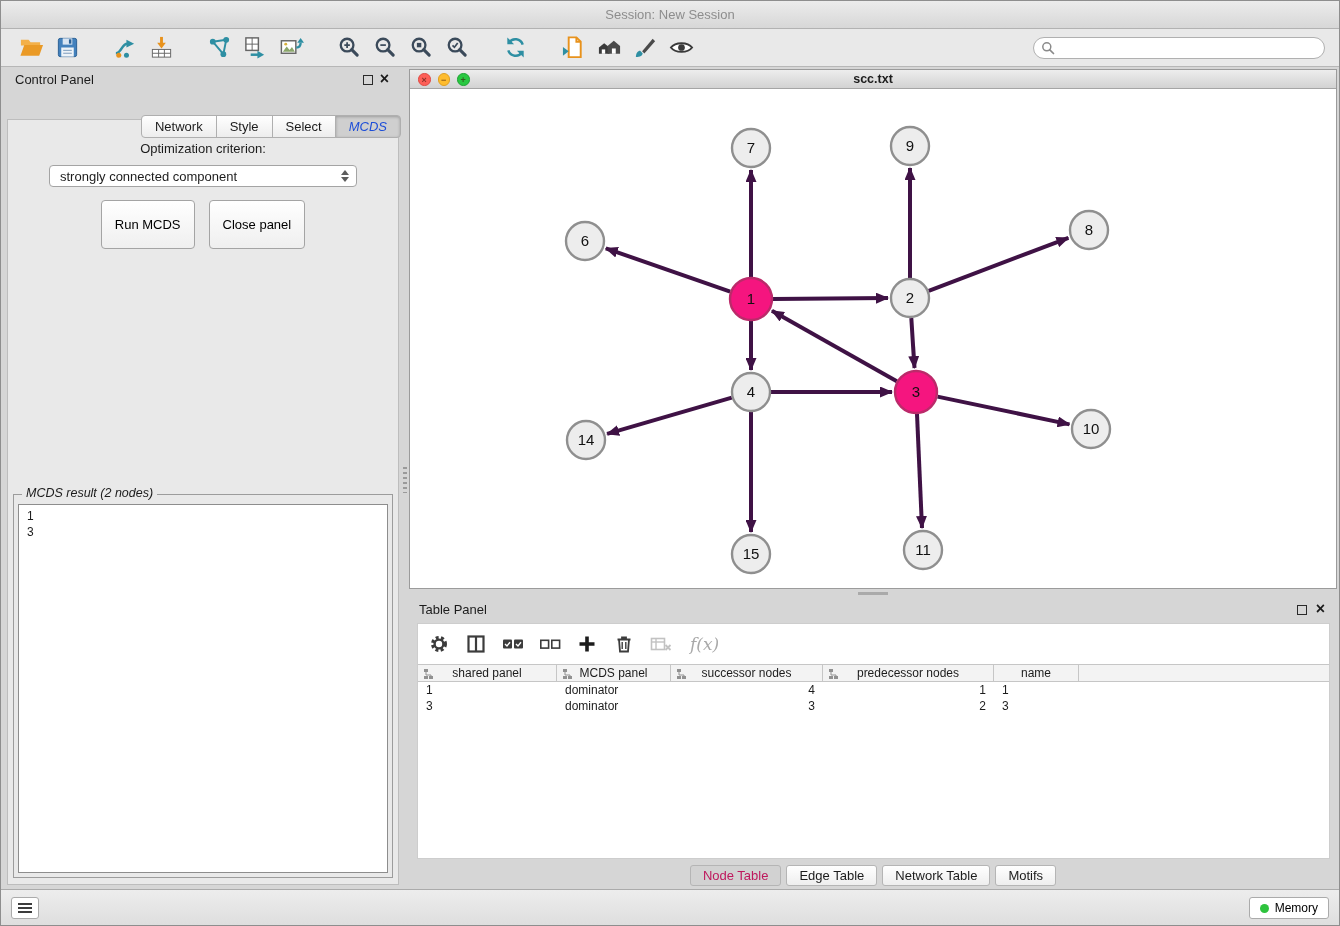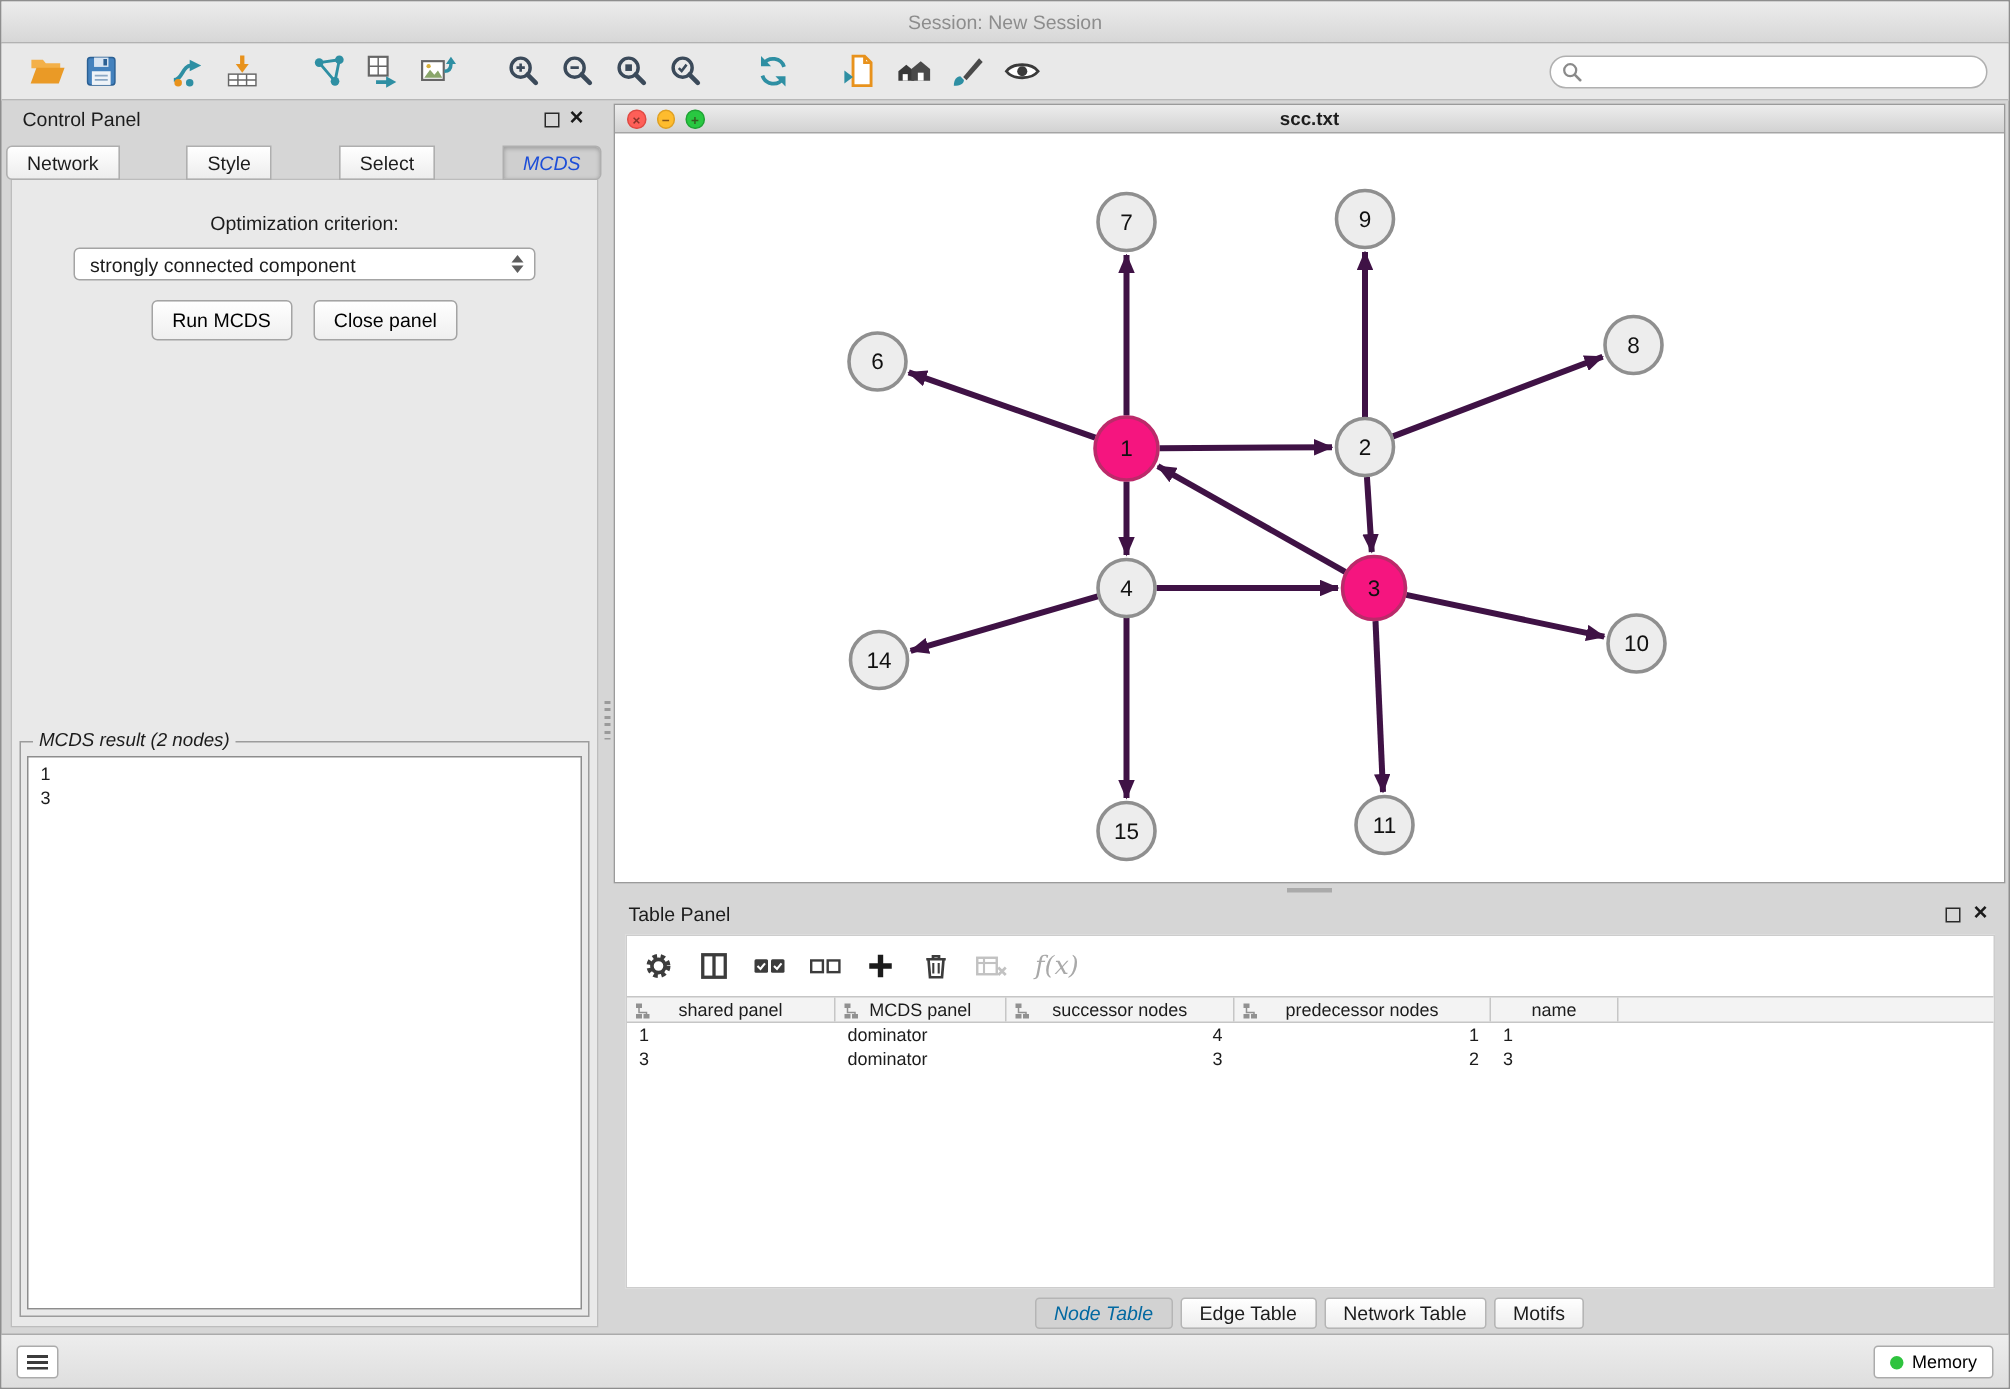--- a/index.html
+++ b/index.html
@@ -25,36 +25,36 @@
 
   
   .panel-head { position:relative; height:24px; }
   .panel-head .ttl { position:absolute; left:10px; top:5px; font-size:13px; color:#1c1c1c; }
   .panel-head .floatb { position:absolute; width:10px; height:10px; border:1.6px solid #2a2a2a; top:8px; }
   .panel-head .closeb { position:absolute; top:4px; font-size:16px; font-weight:bold; color:#1a1a1a; line-height:16px; }
 
   
   .control-panel { position:absolute; left:4px; top:66px; width:396px; height:820px; }
   .control-panel .floatb { right:28px; } .control-panel .closeb { right:12px; }
-  .cp-tabs { display:flex; justify-content:space-between; margin-top:6px; position:relative; z-index:2; }
+  .cp-tabs { display:flex; justify-content:flex-end; margin-top:24px; position:relative; z-index:2; }
   .cptab { padding:3px 13px; font-size:13px; background:linear-gradient(#ffffff,#ededed);
     border:1px solid #afafaf; margin-left:-1px; cursor:default; }
   .cptab:first-child { border-radius:4px 0 0 4px; }
   .cptab:last-child { border-radius:0 4px 4px 0; }
   .cptab.active { background:#cfcfcf; color:#1d4ed8; box-shadow:inset 0 1px 3px rgba(0,0,0,0.25);font-style:italic; }
   .cp-body { position:absolute; top:52px; left:2px; right:2px; bottom:2px; background:#e9e9e9; border:1px solid #bdbdbd; }
   .opt-label { text-align:center; margin-top:21px; font-size:13px; }
   .dropdown { width:308px; height:22px; margin:9px auto 0; background:#fff; border:1px solid #a4a4a4; border-radius:4px;
     display:flex; align-items:center; padding:0 7px 0 10px; font-size:13px; cursor:default;justify-content:flex-end; }
   .stepper { margin-left:auto; display:flex; flex-direction:column; gap:2px; }
   .stepper i { display:block; width:0; height:0; border-left:4px solid transparent; border-right:4px solid transparent; }
   .stepper .up { border-bottom:5px solid #5d5d5d; }
   .stepper .dn { border-top:5px solid #5d5d5d; }
   .btn-row { display:flex; justify-content:center; gap:14px; margin-top:13px; }
-  .pbtn { padding:5px 13px; font-size:13px; background:linear-gradient(#ffffff,#efefef);
+  .pbtn { padding:16px 13px; font-size:13px; background:linear-gradient(#ffffff,#efefef);
     border:1px solid #a4a4a4; border-radius:4px; font-family:inherit; cursor:default; }
   .result-group { position:absolute; left:5px; right:5px; top:374px; bottom:6px; border:1px solid #9c9c9c; }
   .result-group .legend { position:absolute; top:-9px; left:8px; background:#e9e9e9; padding:0 4px; font-size:12.5px;font-style:italic; }
   .result-box { position:absolute; left:4px; right:4px; top:9px; bottom:4px; background:#fff; border:1px solid #8d8d8d;
     font-size:12px; padding:3px 8px; line-height:16px; overflow:hidden; }
 
   
   .v-splitter { position:absolute; left:400px; top:66px; width:8px; height:820px; cursor:col-resize; }
   .v-splitter::after { content:""; position:absolute; left:2px; top:400px; width:4px; height:26px;
     background:repeating-linear-gradient(to bottom,#9a9a9a 0 2px, transparent 2px 5px); }
@@ -85,21 +85,21 @@
   .fx-label { font-family:"DejaVu Serif","Liberation Serif",serif; font-style:italic; font-size:17px; color:#a9a9a9; padding:0 4px; }
   .tp-grid-head { display:flex; height:18px; border-top:1px solid #c6c6c6; border-bottom:1px solid #c6c6c6; background:#f3f3f3; font-size:12px; }
   .hcell { position:relative; border-right:1px solid #c6c6c6; display:flex; align-items:center; justify-content:center; cursor:default; }
   .hcell svg { position:absolute; left:5px; top:3px; }
   .c0{width:139px}.c1{width:114px}.c2{width:152px}.c3{width:171px}.c4{width:85px}
   .trow { display:flex; height:16px; font-size:12px; line-height:16px; }
   .tcell { padding:0 8px; }
   .tp-tabs { position:absolute; left:0; right:0; top:268px; display:flex; justify-content:center; gap:5px; }
   .tptab { padding:2px 12px; font-size:13px; background:linear-gradient(#ffffff,#eeeeee);
     border:1px solid #b5b5b5; border-radius:3px; cursor:default; }
-  .tptab.active { background:#d2d2d2; color:#0369a1;font-style:italic; }
+  .tptab.active { background:#d2d2d2; color:#be185d; }
 
   
   .statusbar { position:absolute; left:0; right:0; bottom:0; height:36px;
     background:linear-gradient(#ededed,#dedede); border-top:1px solid #ababab; }
   .menu-btn { position:absolute; left:10px; top:7px; width:28px; height:22px; background:#fff;
     border:1px solid #ababab; border-radius:3px; display:flex; align-items:center; justify-content:center; cursor:default; }
   .bars { width:14px; height:10px; background:repeating-linear-gradient(to bottom,#3c3c3c 0 2px, transparent 2px 4px); }
   .memory-btn { position:absolute; right:10px; top:7px; height:22px; padding:0 10px; background:#fff;
     border:1px solid #ababab; border-radius:3px; display:flex; align-items:center; gap:6px; font-size:12px; font-family:inherit; cursor:default;margin-left:15px; }
   .dot { width:9px; height:9px; border-radius:50%; background:#2ec33e; }

